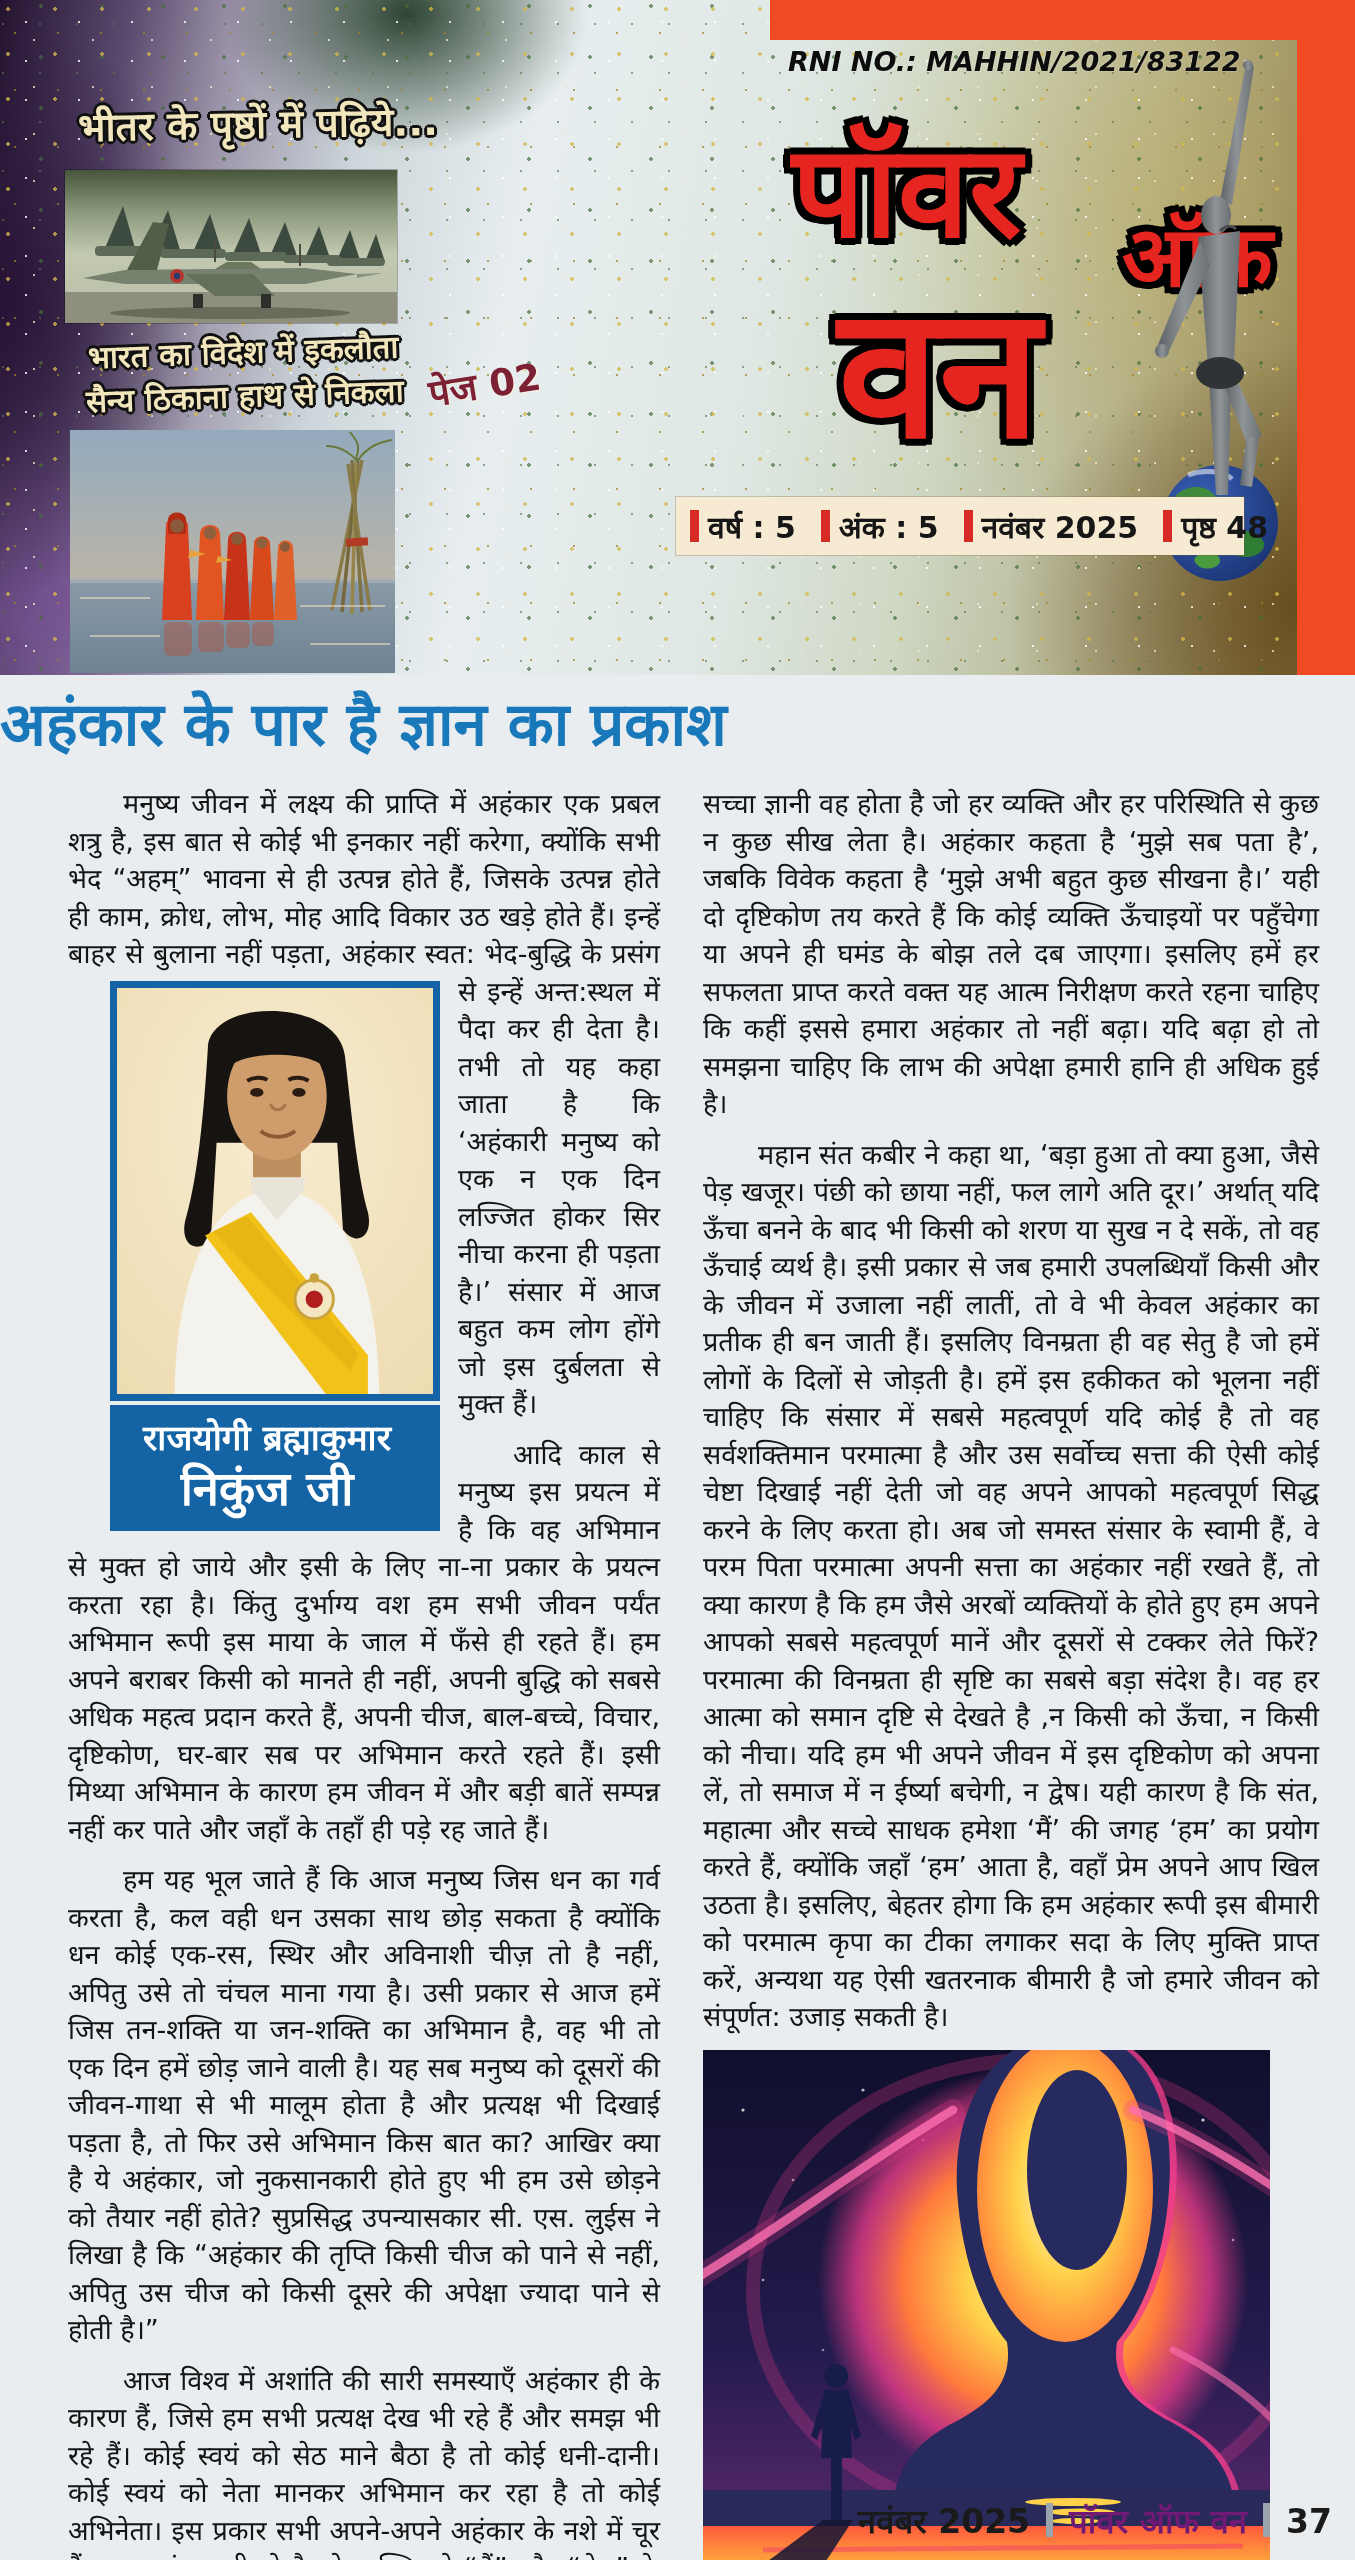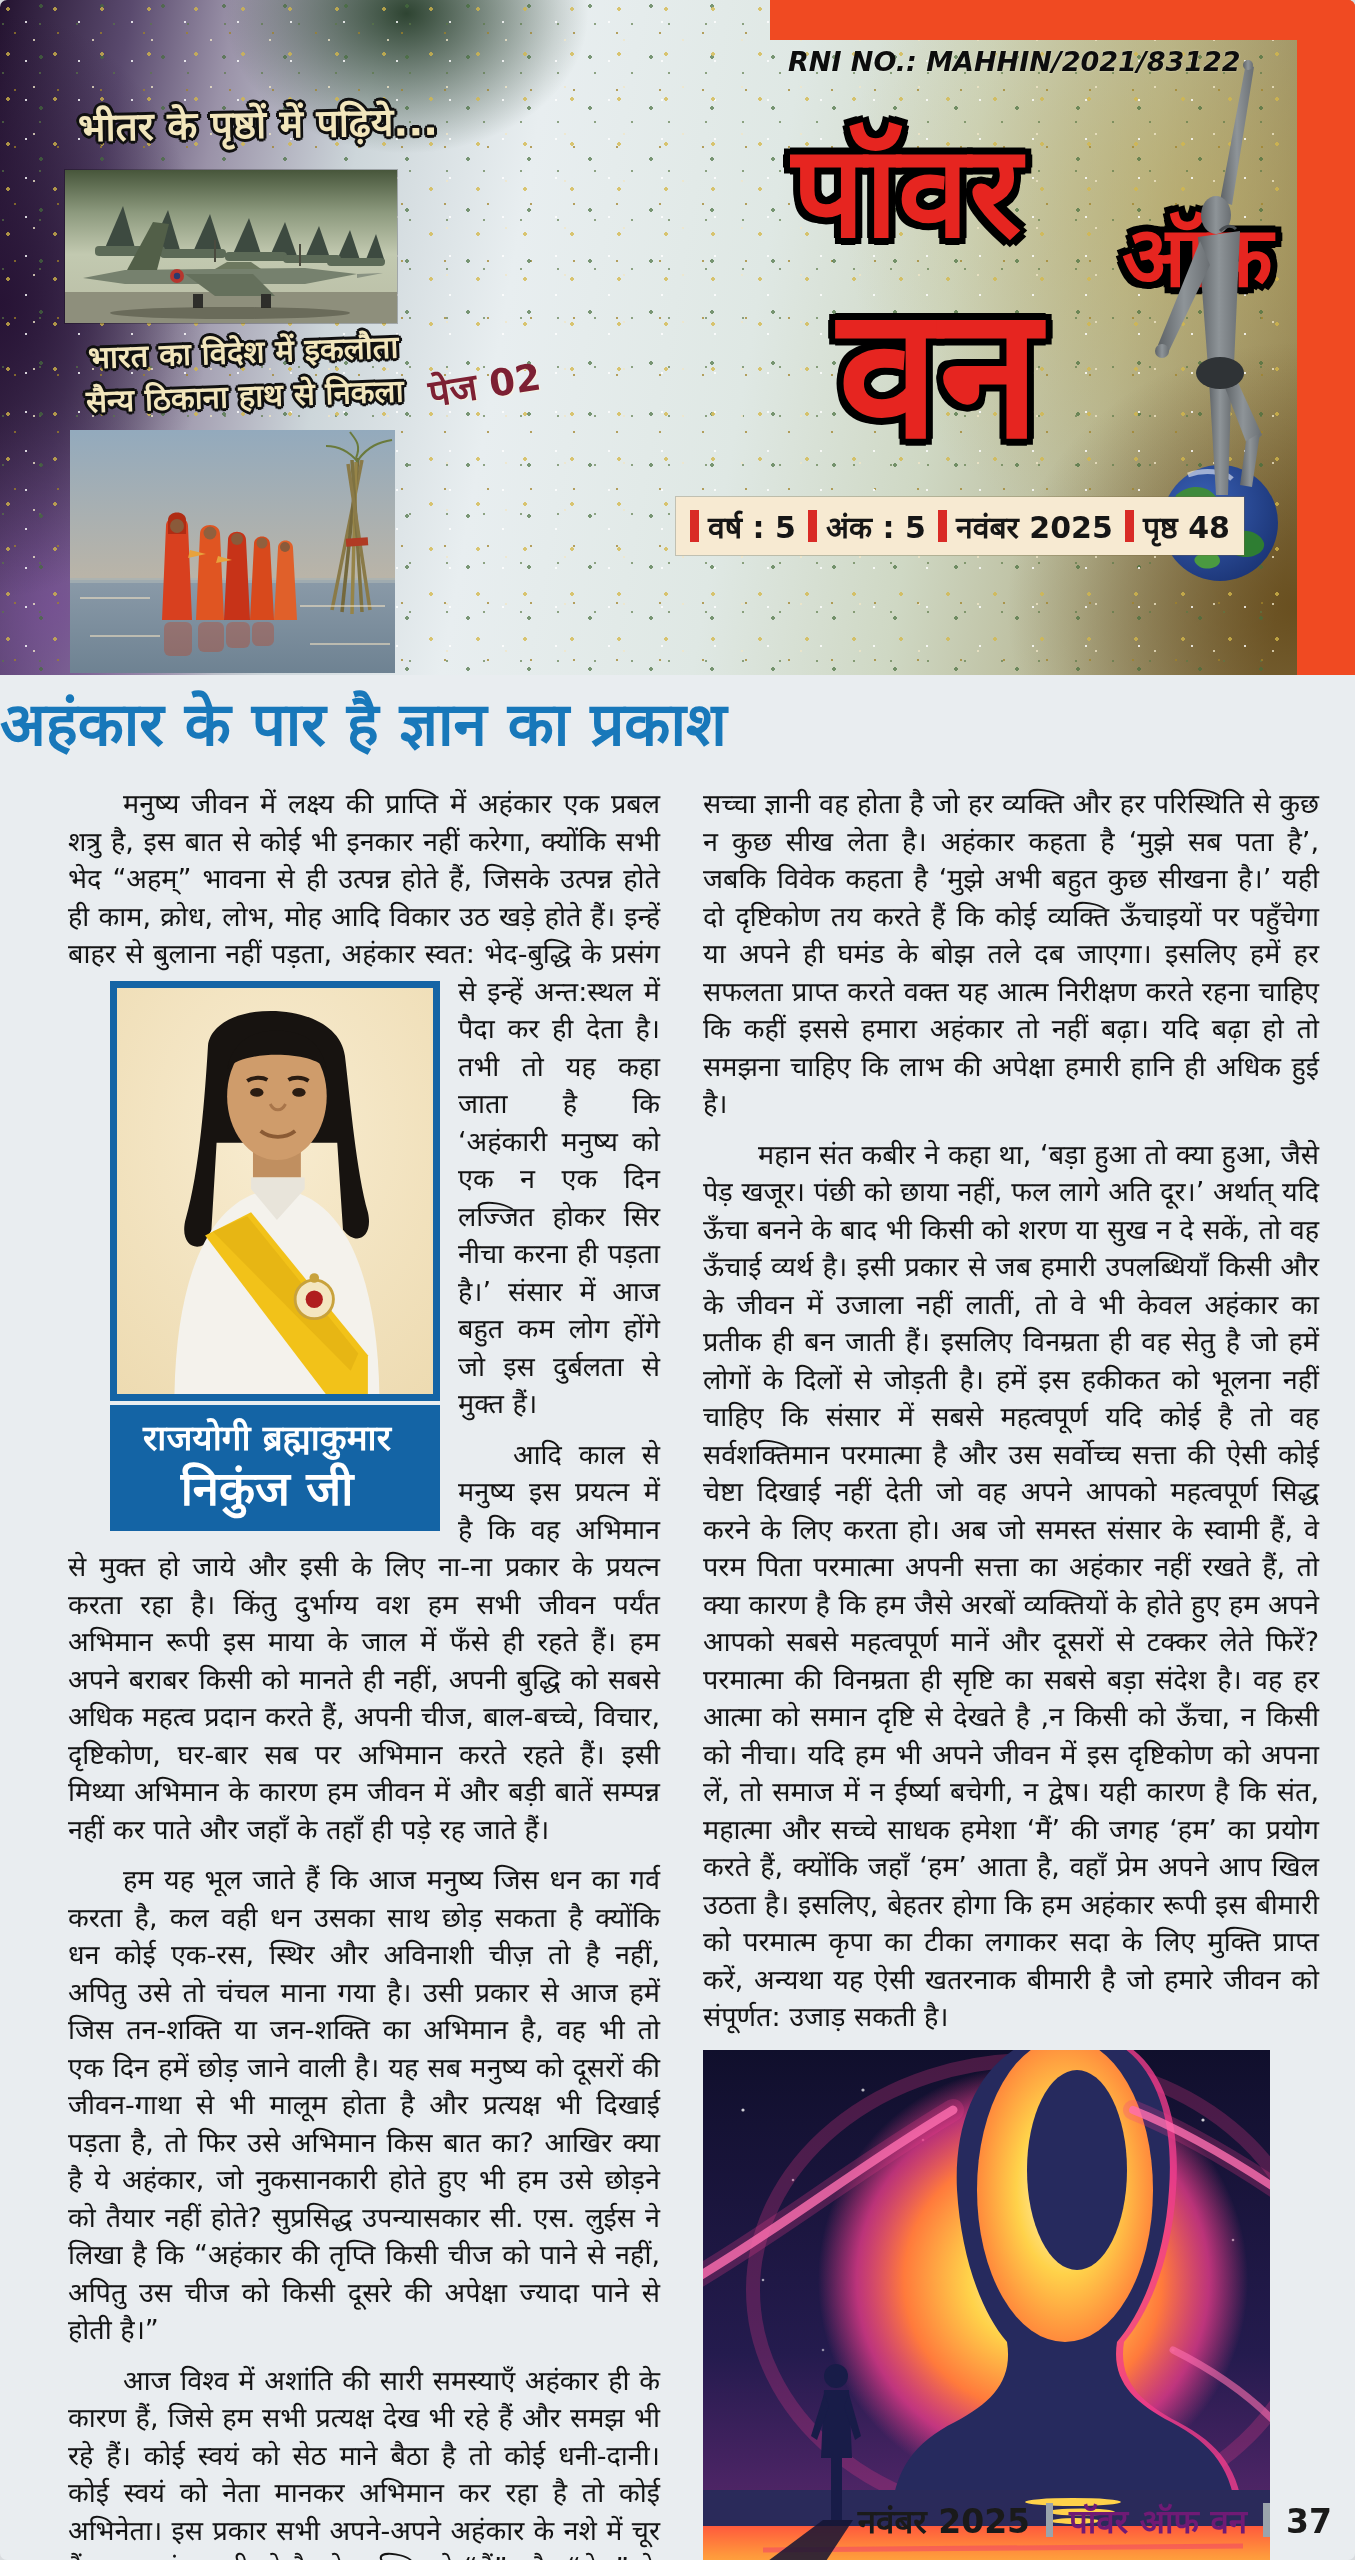--- a/index.html
+++ b/index.html
@@ -1,20 +1,20 @@
 <!DOCTYPE html>
 <html><head>
 <meta charset="utf-8">
 <style>
   * { margin:0; padding:0; box-sizing:border-box; }
   html,body { width:1355px; }
   body { font-family:"DejaVu Sans", sans-serif; background:#d8dbde; }
   .page {
     position:relative; width:1355px; height:2560px;
-    background:#e9edf0; overflow:hidden;border-radius:7px;
+    background:#e9edf0; overflow:hidden;
   }
 
   
   .cover {
     position:absolute; left:0; top:0; width:1355px; height:675px;
     background:
       radial-gradient(ellipse 260px 200px at 30% 2%, rgba(18,42,20,.85), rgba(18,42,20,0) 70%),
       radial-gradient(ellipse 300px 420px at 0% 45%, rgba(38,18,52,.95), rgba(38,18,52,0) 70%),
       radial-gradient(ellipse 240px 300px at 4% 90%, rgba(120,80,150,.8), rgba(120,80,150,0) 70%),
       radial-gradient(ellipse 420px 380px at 96% 90%, rgba(90,60,10,.7), rgba(90,60,10,0) 70%),
@@ -64,21 +64,21 @@
   }
   .mast-w1 { left:792px; top:128px; font-size:128px; }
   .mast-w2 { left:1122px; top:190px; font-size:84px;margin-top:25px; }
   .mast-w3 { left:838px; top:282px; font-size:182px; }
 
   .statue { position:absolute; left:1128px; top:55px; width:185px; height:530px; z-index:5; }
 
   .issue-band {
     position:absolute; left:676px; top:497px; width:568px; height:58px; z-index:7;
     background:#f7ead2; display:flex; align-items:center; padding:0 14px;
-    justify-content:space-between; box-shadow:0 0 0 1px rgba(120,100,60,.3);
+    justify-content:space-between; box-shadow:0 0 0 1px rgba(120,100,60,.3);gap:25px;
   }
   .issue-item { display:flex; align-items:center; font-size:30px; font-weight:800; color:#161616; white-space:nowrap; }
   .tick { display:inline-block; width:9px; height:32px; background:#d92b26; margin-right:9px; }
 
   
   .headline {
     position:absolute; left:0; top:681px; width:1355px; z-index:2;
     text-align:left; font-size:60px; font-weight:800; color:#1878ba;
   }
   .col { position:absolute; top:772px; font-size:27px; line-height:37.5px; color:#141414; text-align:justify; z-index:2; }

